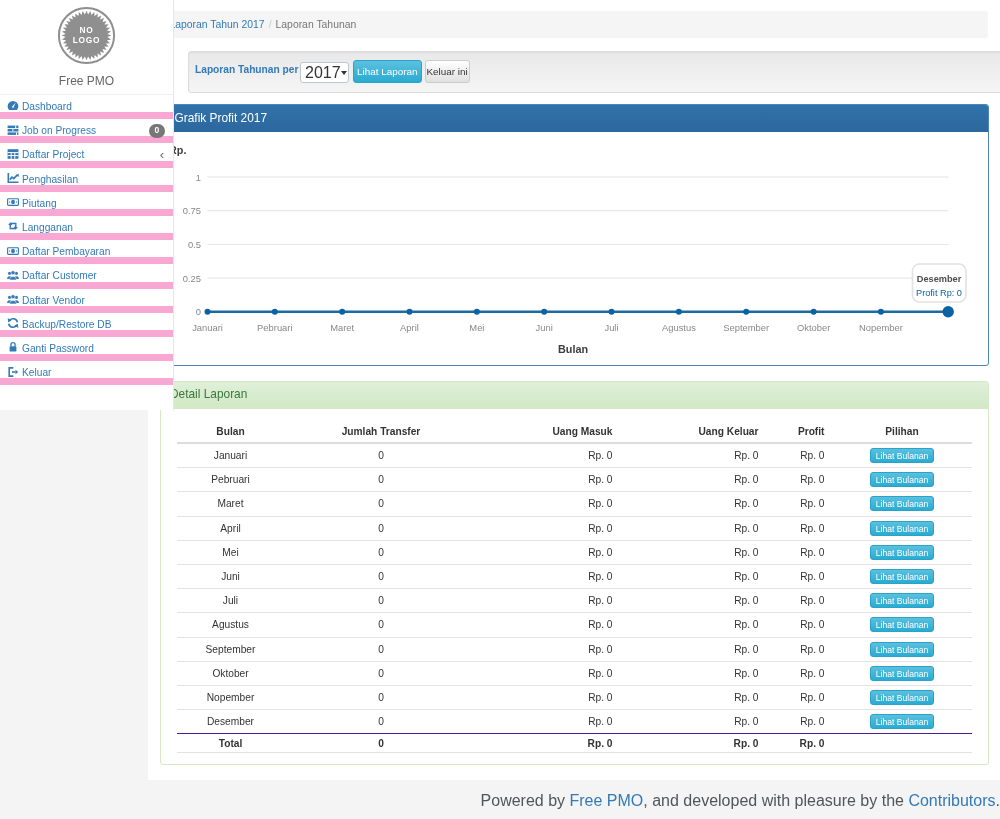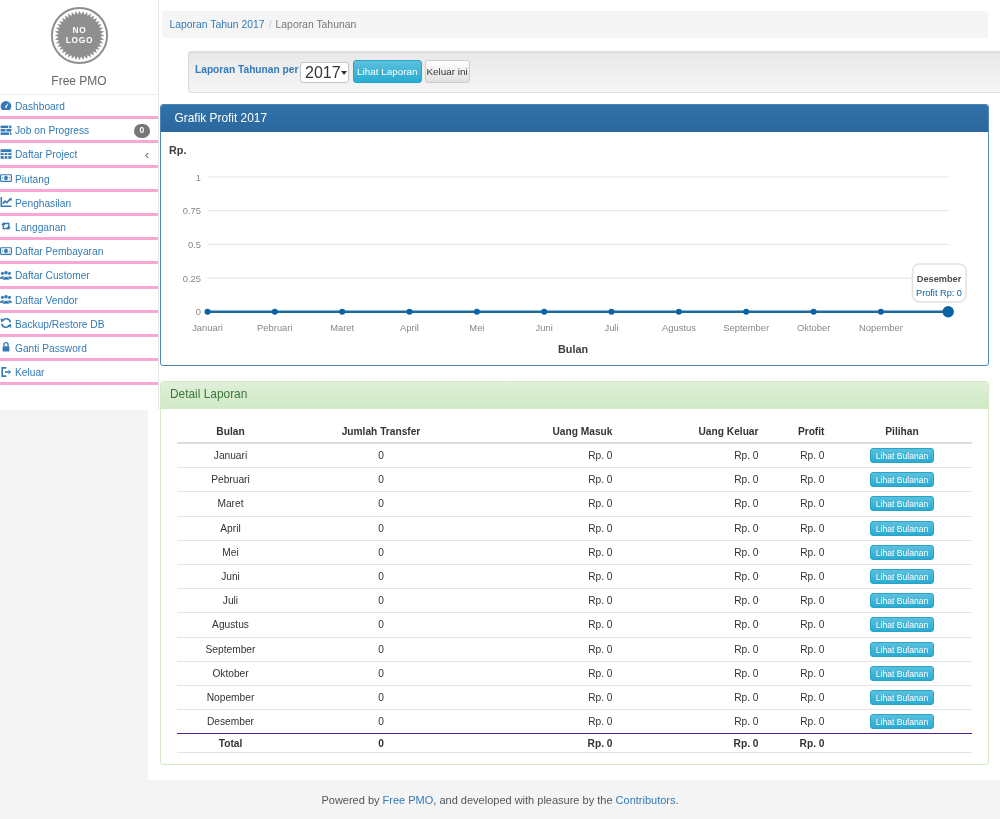--- a/index.html
+++ b/index.html
@@ -7,29 +7,29 @@
 body {
   font-family:"Liberation Sans", sans-serif;
   font-size:10.4px;
   color:#333;
   background:#f4f4f4;
   position:relative;
   overflow:hidden;
 }
 a { text-decoration:none; color:#337ab7; }
 #sidebar {
-  position:absolute; left:0; top:0; width:159px; height:409.5px;
+  position:absolute; left:0; top:0; width:174px; height:409.5px;
   background:#fff; border-right:1px solid #e7e7e7;
 }
 #logoarea { height:94px; text-align:center; }
 #freepmo { margin-top:7px; color:#666; font-size:12px; }
 #menu { list-style:none; border-top:1px solid #efefef; }
 #menu li {
-  height:24.2px; line-height:23.2px; border-bottom:3px solid #f9a8d4;
-  white-space:nowrap; position:relative;
+  height:24.2px; line-height:23.2px; border-bottom:7px solid #f9a8d4;
+  padding-left:7px; white-space:nowrap; position:relative;
   color:#337ab7; font-size:10.2px;
 }
 #menu li svg { vertical-align:-1.5px; margin-right:3px; }
 #menu .badge0 {
   position:absolute; right:8px; top:5px; width:16px; height:13.5px;
   background:#777; border-radius:8px; color:#fff; font-size:8.6px;
   font-weight:bold; text-align:center; line-height:13.5px;
 }
 #menu .chev { position:absolute; right:9px; top:0; color:#666; font-size:13px; }
 #content {
@@ -104,21 +104,21 @@
 col.c6 { width:139px; }
 .ct { text-align:center; }
 .rt { text-align:right; }
 .btn-xs {
   display:inline-block; width:64px; height:15px; line-height:14px;
   background:linear-gradient(to bottom,#5bc0de 0,#2aabd2 100%);
   border:1px solid #28a4c9; border-radius:3px; color:#fff; font-size:8.6px;
 }
 #footer {
   position:absolute; left:0; top:780px; width:1000px; height:39px;
-  text-align:center; line-height:41px; color:#51555a; font-size:11px;
+  text-align:right; line-height:41px; color:#51555a; font-size:16px;
 }
 </style>
 </head>
 <body>
 
 <div id="content">
   <div id="breadcrumb"><a href="#">Laporan Tahun 2017</a><span class="sep">/</span><span class="cur">Laporan Tahunan</span></div>
   <div id="well">
     <span class="lbl">Laporan Tahunan per</span>
     <select><option>2017</option></select>
@@ -333,30 +333,30 @@
             <rect x="9" y="8.4" width="1" height="2.5"></rect>
           </g>
         </svg>Job on Progress<span class="badge0">0</span></li>
     <li><svg width="12" height="12" viewBox="0 0 12 12">
           <rect x="0.6" y="1.2" width="10.8" height="9.6" fill="#337ab7"></rect>
           <g stroke="#fff" stroke-width="1">
             <path d="M0.6 4.6 H11.4 M0.6 7.6 H11.4 M4.2 4.6 V10.8 M7.8 4.6 V10.8"></path>
           </g>
         </svg>Daftar Project<span class="chev">‹</span></li>
     <li><svg width="12" height="12" viewBox="0 0 12 12">
+          <path fill="#337ab7" d="M0.5 1 H2.1 V9.4 H11.5 V11 H0.5 z"></path>
+          <path fill="none" stroke="#337ab7" stroke-width="1.7" d="M2.8 7.6 L5 5.2 6.7 6.6 10.6 2.6"></path>
+          <path fill="#337ab7" d="M11.6 1.6 L11.9 4.8 8.9 3.7z"></path>
+        </svg>Penghasilan</li>
+    <li><svg width="12" height="12" viewBox="0 0 12 12">
           <rect x="0.6" y="2.7" width="10.8" height="6.6" rx="0.8" fill="none" stroke="#337ab7" stroke-width="1.15"></rect>
           <ellipse cx="6" cy="6" rx="1.9" ry="2.2" fill="#337ab7"></ellipse>
           <rect x="2.1" y="5.4" width="1" height="1.2" fill="#337ab7"></rect>
           <rect x="8.9" y="5.4" width="1" height="1.2" fill="#337ab7"></rect>
         </svg>Piutang</li>
-    <li><svg width="12" height="12" viewBox="0 0 12 12">
-          <path fill="#337ab7" d="M0.5 1 H2.1 V9.4 H11.5 V11 H0.5 z"></path>
-          <path fill="none" stroke="#337ab7" stroke-width="1.7" d="M2.8 7.6 L5 5.2 6.7 6.6 10.6 2.6"></path>
-          <path fill="#337ab7" d="M11.6 1.6 L11.9 4.8 8.9 3.7z"></path>
-        </svg>Penghasilan</li>
     <li><svg width="12" height="12" viewBox="0 0 12 12">
           <g fill="#337ab7">
             <path d="M1.2 4.9 L3.3 2.3 5.4 4.9 H4.1 V7.8 H2.5 V4.9z"></path>
             <rect x="2.5" y="7.8" width="6" height="1.5"></rect>
             <path d="M10.8 7.1 L8.7 9.7 6.6 7.1 H7.9 V4.2 H9.5 V7.1z"></path>
             <rect x="3.5" y="2.7" width="6" height="1.5"></rect>
           </g>
         </svg>Langganan</li>
     <li><svg width="12" height="12" viewBox="0 0 12 12">
           <rect x="0.6" y="2.7" width="10.8" height="6.6" rx="0.8" fill="none" stroke="#337ab7" stroke-width="1.15"></rect>

